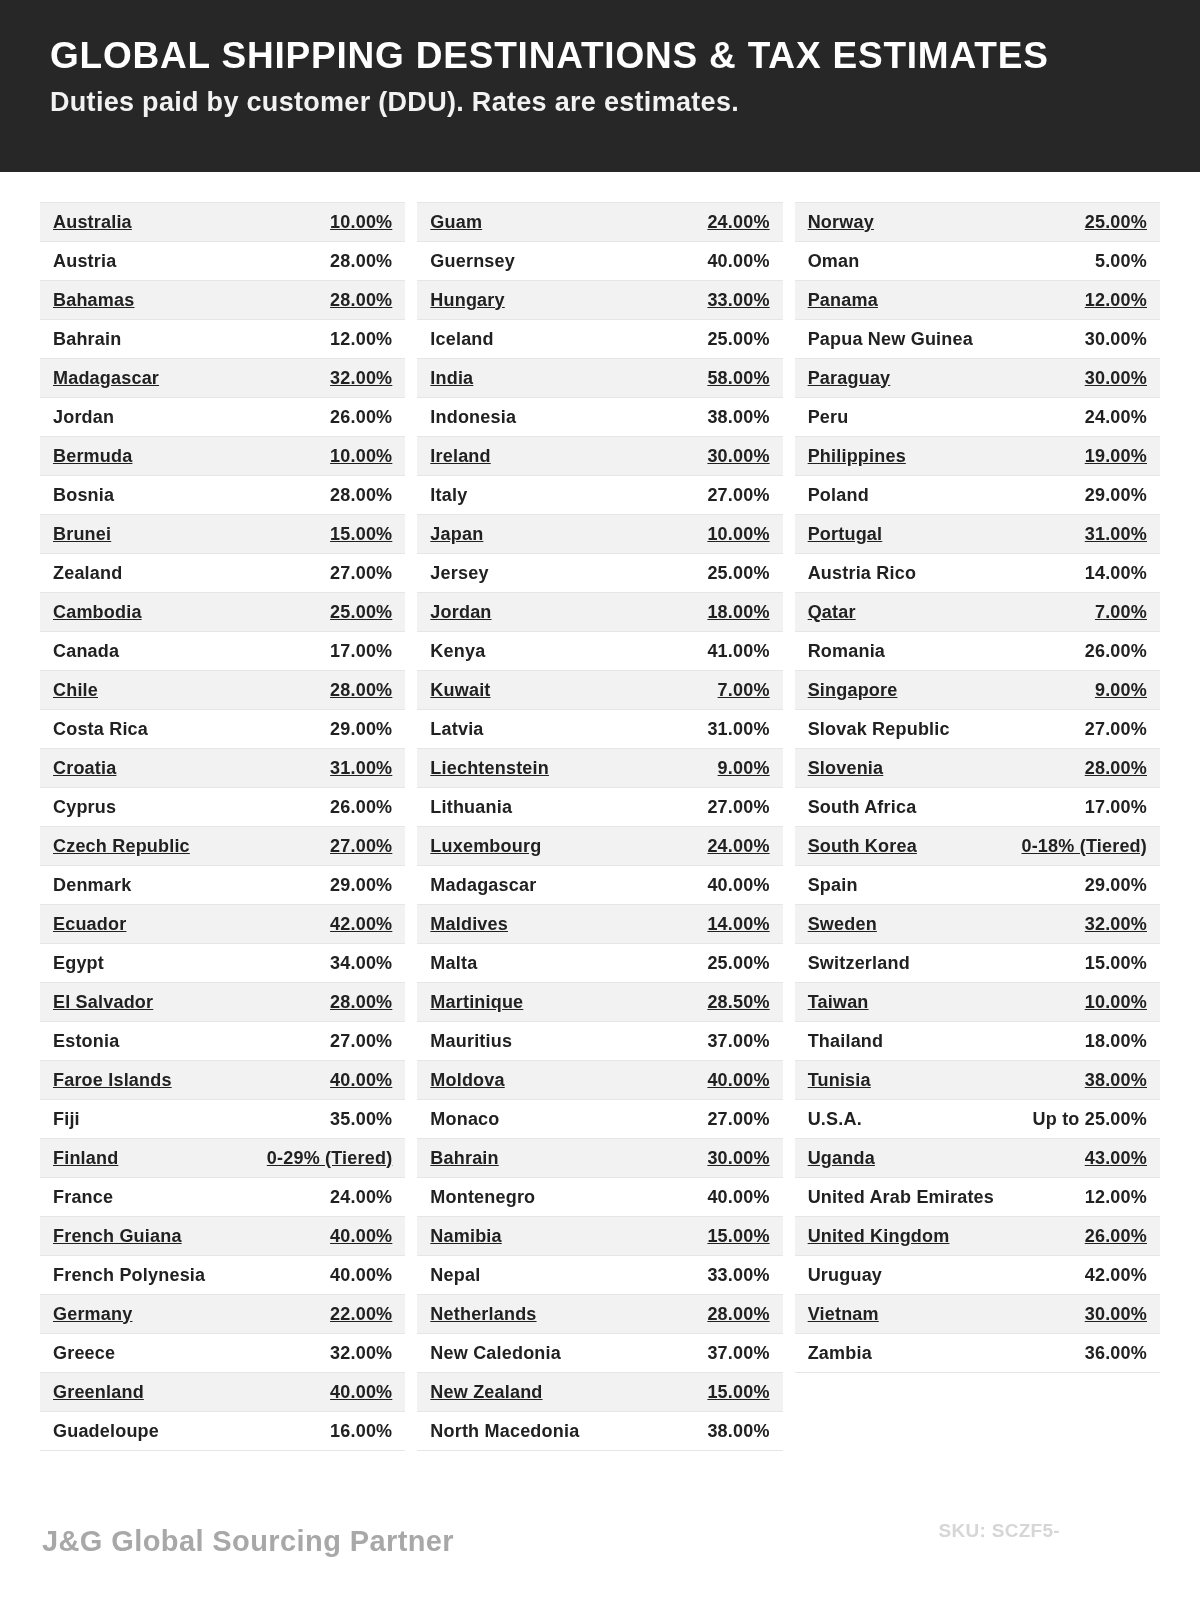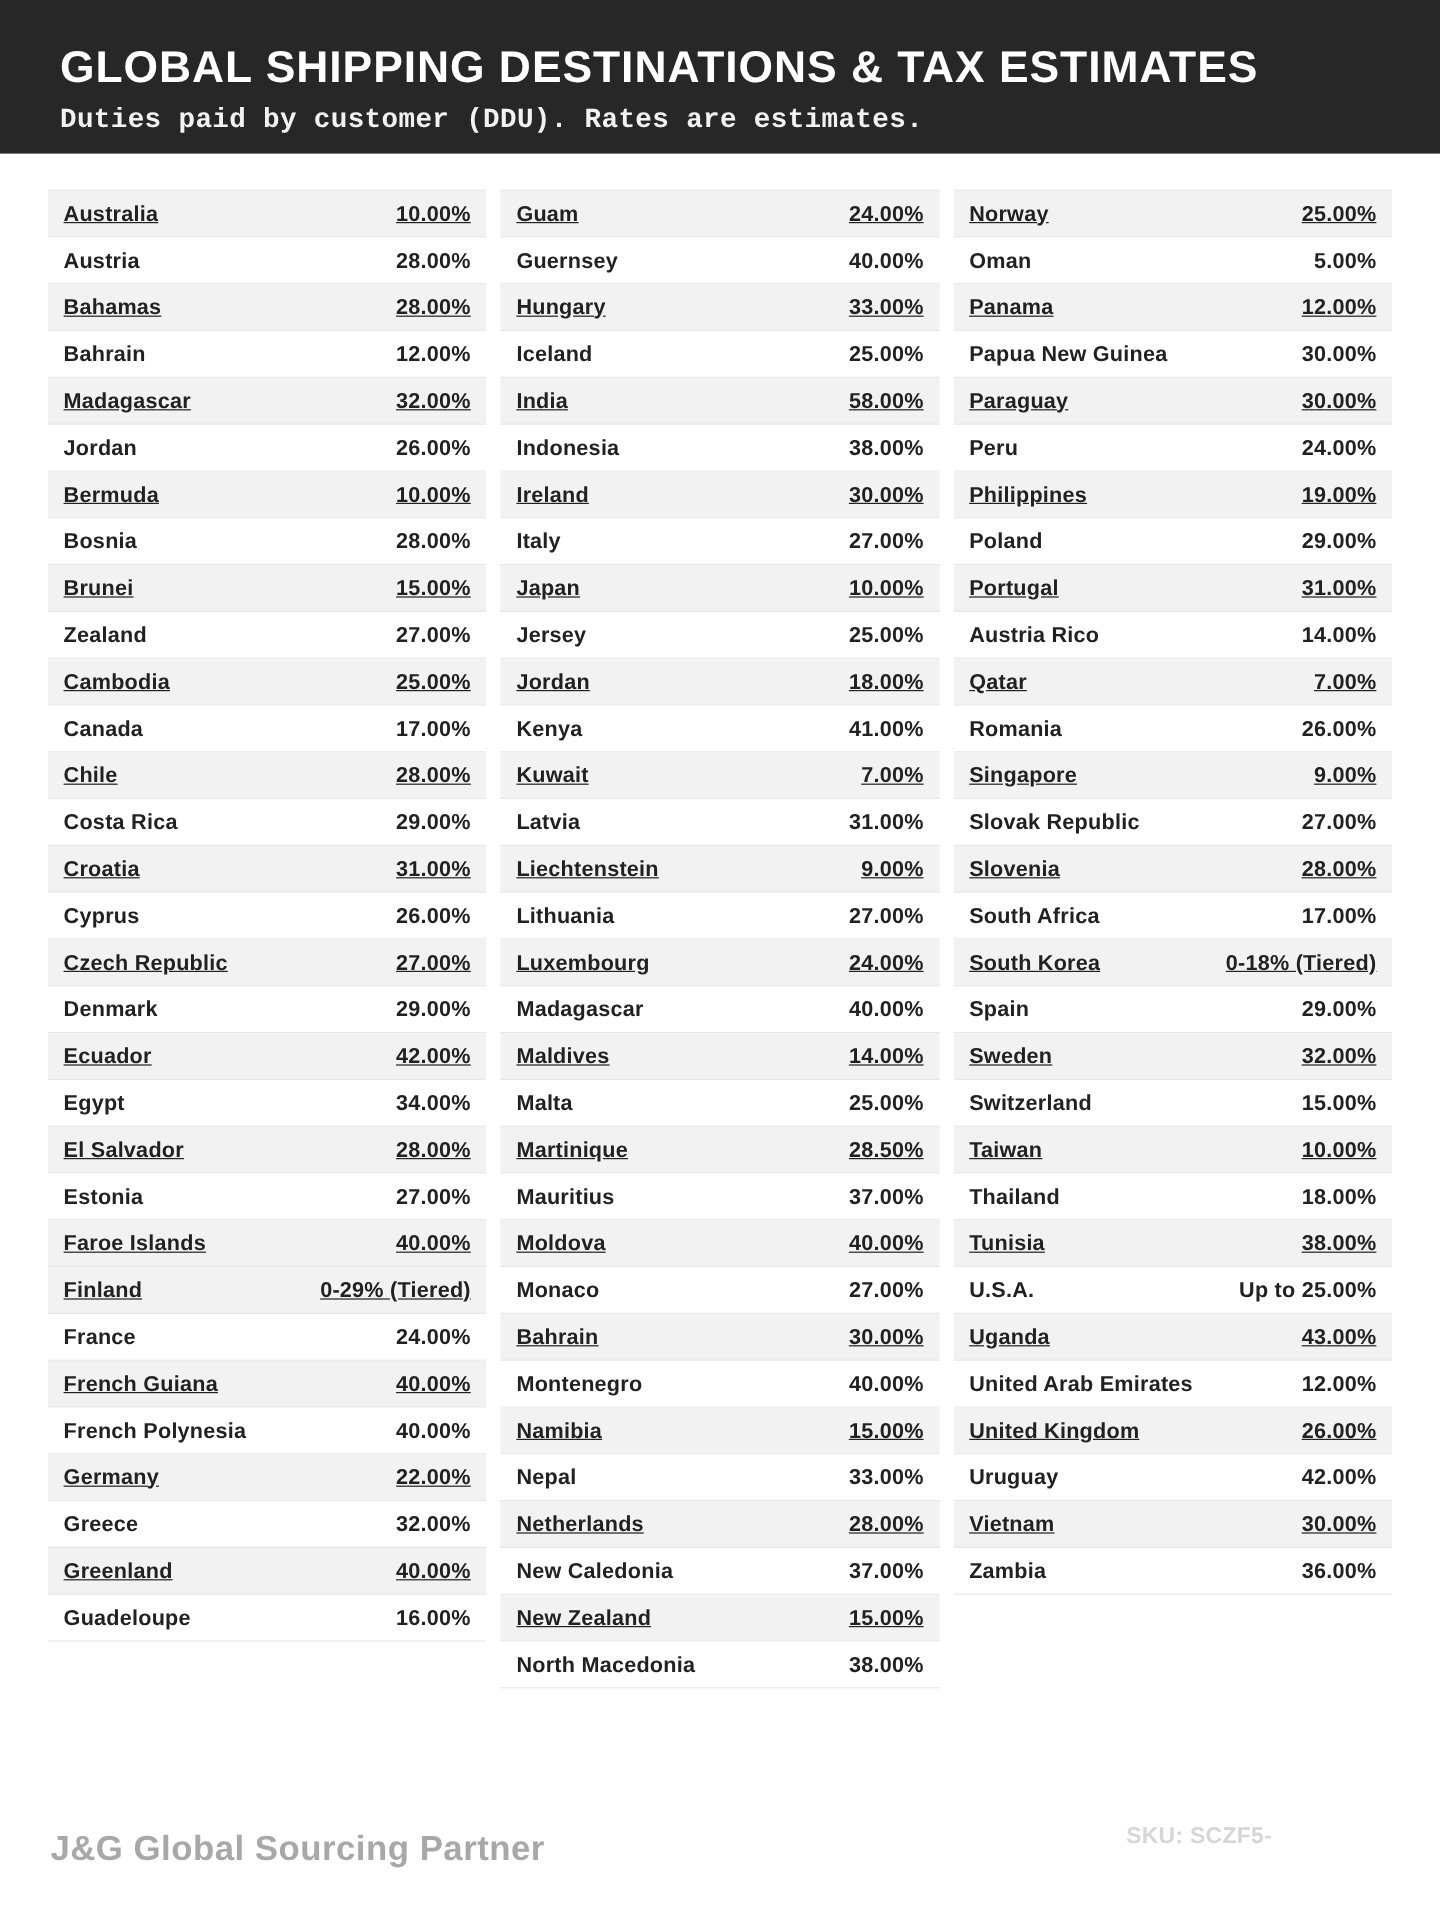--- a/index.html
+++ b/index.html
@@ -10,36 +10,35 @@
     position: relative;
     overflow: hidden;
     color: #212121;
   }
   .page { width: 1200px; height: 1600px; position: relative; background: #ffffff; }
 
   
   .header {
     background: #272727;
     color: #ffffff;
-    height: 128px;
+    height: 172px;
     padding: 36px 50px 0 50px;
   }
   .header h1 {
     font-size: 37px;
     font-weight: 800;
     letter-spacing: 0.8px;
     line-height: 1.1;
   }
   .header .subtitle {
     margin-top: 10px;
-    font-size: 23px;
+    font-size: 27px;
     font-weight: 600;
     color: #f2f2f2;
     letter-spacing: 0.3px;
-    font-family: Liberation Mono, monospace;
   }
 
   
   .table-wrap {
     margin: 30px 40px 0 40px;
     display: flex;
     gap: 12px;
   }
   .col {
     flex: 1;
@@ -187,20 +186,24 @@
           <span class="rate">28.00%</span>
         </div>
         <div class="row">
           <span class="country">Estonia</span>
           <span class="rate">27.00%</span>
         </div>
         <div class="row alt">
           <span class="country">Faroe Islands</span>
           <span class="rate">40.00%</span>
         </div>
+        <div class="row">
+          <span class="country">Fiji</span>
+          <span class="rate">35.00%</span>
+        </div>
         <div class="row alt">
           <span class="country">Finland</span>
           <span class="rate">0-29% (Tiered)</span>
         </div>
         <div class="row">
           <span class="country">France</span>
           <span class="rate">24.00%</span>
         </div>
         <div class="row alt">
           <span class="country">French Guiana</span>

